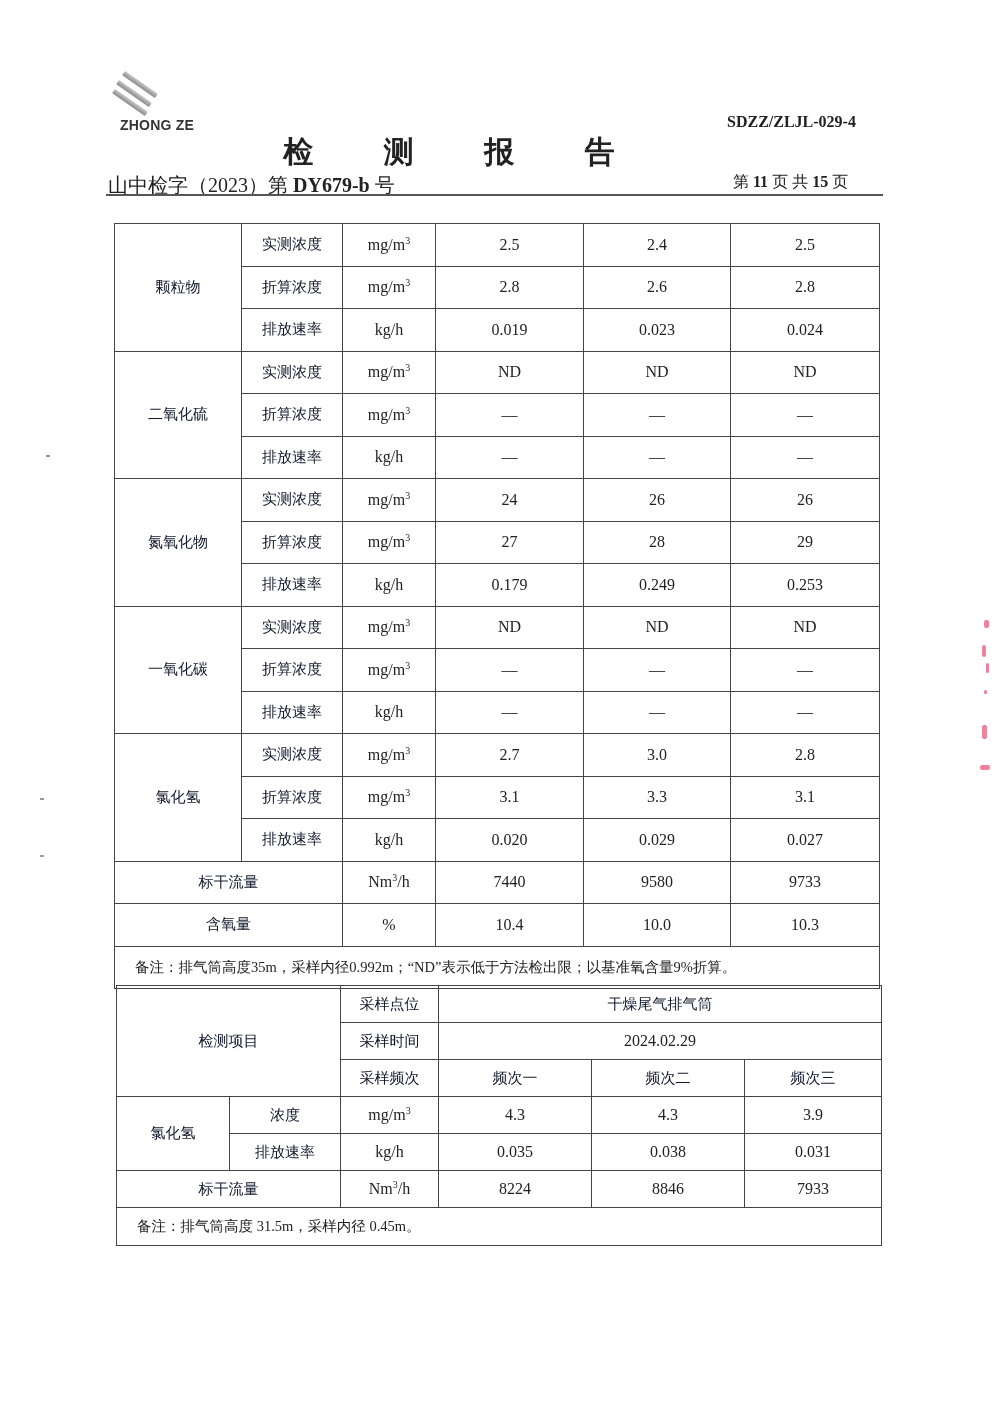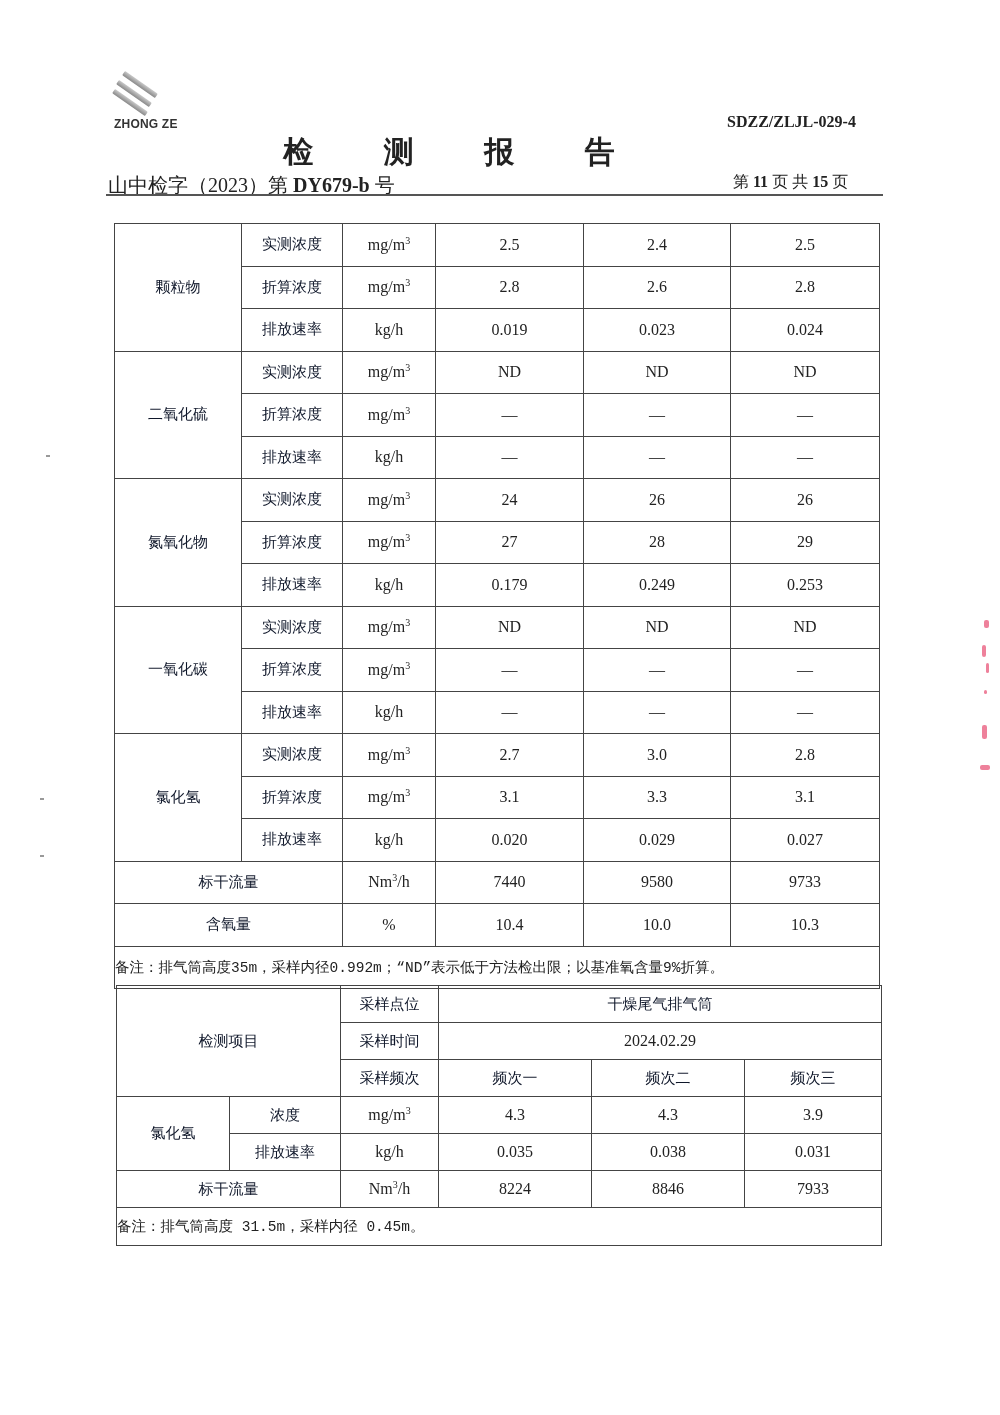--- a/index.html
+++ b/index.html
@@ -6,34 +6,34 @@
   body {
     width: 1000px; height: 1415px; background: #ffffff;
     font-family: "Liberation Serif", "DejaVu Serif", serif;
     color: #1e1e1e; position: relative; overflow: hidden;
   }
   .logo { position: absolute; left: 106px; top: 74px; width: 60px; height: 56px; }
   .logo .bar { position: absolute; height: 5px; width: 40px; background: linear-gradient(#c8c8c8, #8a8a8a); transform: rotate(35deg); border-radius: 1px; }
   .logo .b1 { left: 14px; top: 8px; }
   .logo .b2 { left: 8px; top: 17px; }
   .logo .b3 { left: 4px; top: 26px; }
-  .logo .logo-text { position: absolute; left: 8px; top: 43px; font-family: "Liberation Sans", sans-serif; font-weight: bold; font-size: 12px; letter-spacing: 0.2px; color: #333; white-space: nowrap; text-align: center; }
+  .logo .logo-text { position: absolute; left: 14px; top: 43px; font-family: "Liberation Sans", sans-serif; font-weight: bold; font-size: 14px; letter-spacing: 0.2px; color: #333; white-space: nowrap; text-align: center; }
 
   .doc-code { position: absolute; left: 727px; top: 113px; font-weight: bold; font-size: 16px; color: #222; }
   .title { position: absolute; left: 0; width: 928px; top: 132px; text-align: center; font-size: 30px; font-weight: bold; letter-spacing: 30px; color: #222; font-family: "DejaVu Serif", serif; }
   .report-no { position: absolute; left: 108px; top: 172px; font-size: 20px; color: #222; }
   .report-no b { font-weight: bold; }
   .page-info { position: absolute; left: 733px; top: 172px; font-size: 16px; color: #222; }
   .page-info b { font-weight: bold; text-align: right; }
   .header-rule { position: absolute; left: 106px; top: 194px; width: 777px; height: 1.5px; background: #555; }
 
   table.t { position: absolute; border-collapse: collapse; table-layout: fixed; }
   table.t td { border: 1.3px solid #444; text-align: center; vertical-align: middle; font-size: 16px; padding: 0; color: #222; }
   table.t td.cn { font-family: "DejaVu Sans", sans-serif; font-size: 15px; color: #0f172a; }
-  table.t td.note { text-align: left; padding-left: 0; font-family: Liberation Mono, monospace; font-size: 14.5px; }
+  table.t td.note { text-align: left; padding-left: 20px; font-family: Liberation Serif, serif; font-size: 14.5px; }
   .dash { color: #666; }
   sup { font-size: 10px; line-height: 0; }
   .bold { font-weight: normal; }
 
   #t1 { left: 114px; top: 223px; width: 765px; }
   #t1 tr { height: 42.5px; }
   #t2 { left: 116px; top: 985px; width: 765px; }
   #t2 tr { height: 37px; }
 
   .stamp { position: absolute; left: 978px; top: 615px; width: 14px; height: 170px; }

